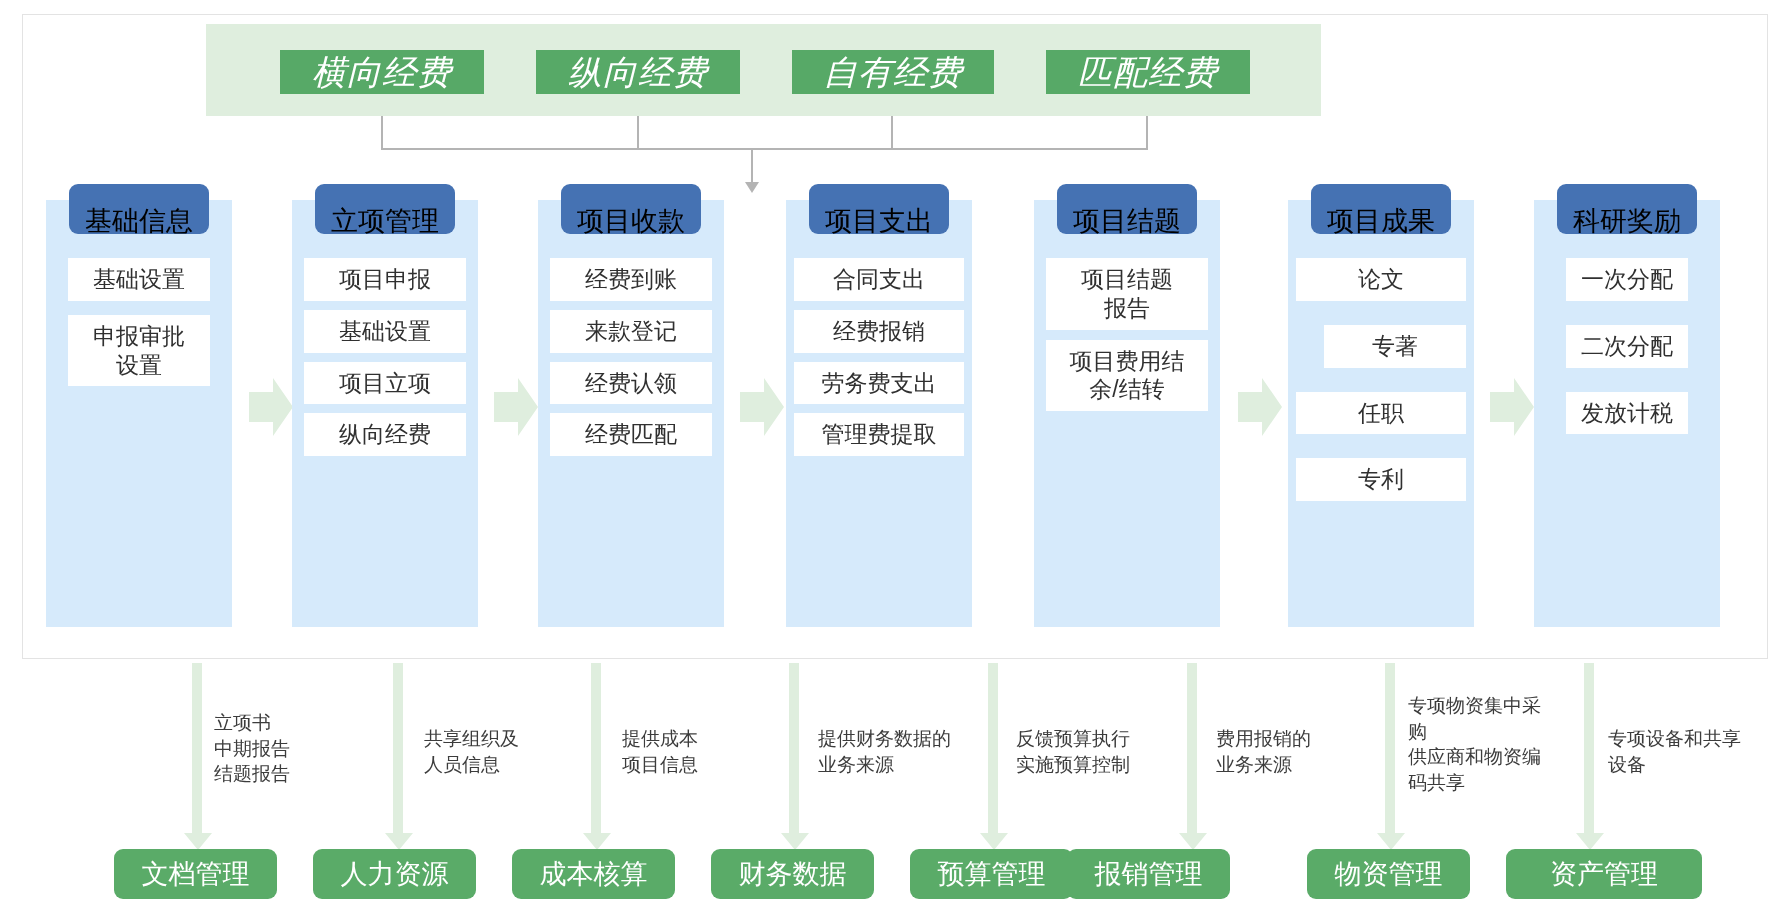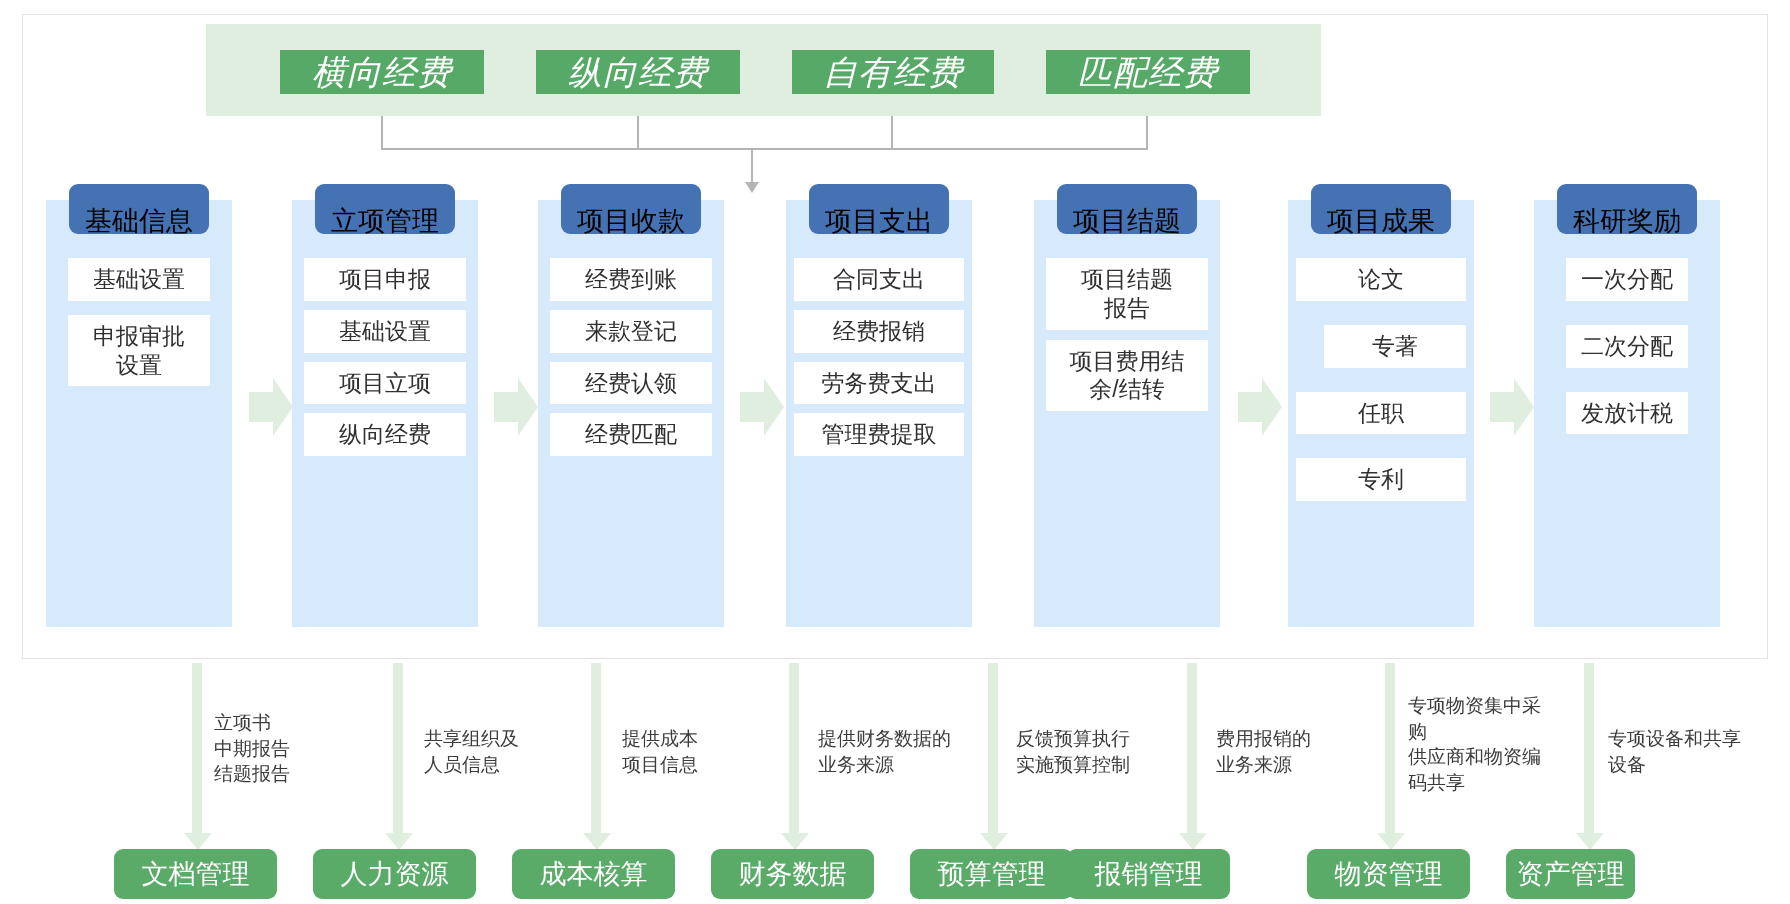--- a/index.html
+++ b/index.html
@@ -302,15 +302,15 @@
   <div class="anno" style="left:1608px; top:726px; width:172px;">专项设备和共享
 设备</div>
 
   <div class="module" style="left:114px;  width:163px;">文档管理</div>
   <div class="module" style="left:313px;  width:163px;">人力资源</div>
   <div class="module" style="left:512px;  width:163px;">成本核算</div>
   <div class="module" style="left:711px;  width:163px;">财务数据</div>
   <div class="module" style="left:910px;  width:163px;">预算管理</div>
   <div class="module" style="left:1067px; width:163px;">报销管理</div>
   <div class="module" style="left:1307px; width:163px;">物资管理</div>
-  <div class="module" style="left:1506px; width:129px;">资产管理</div>
+  <div class="module" style="left:1506px; width:196px;">资产管理</div>
 
 </div>
 
 </body></html>

